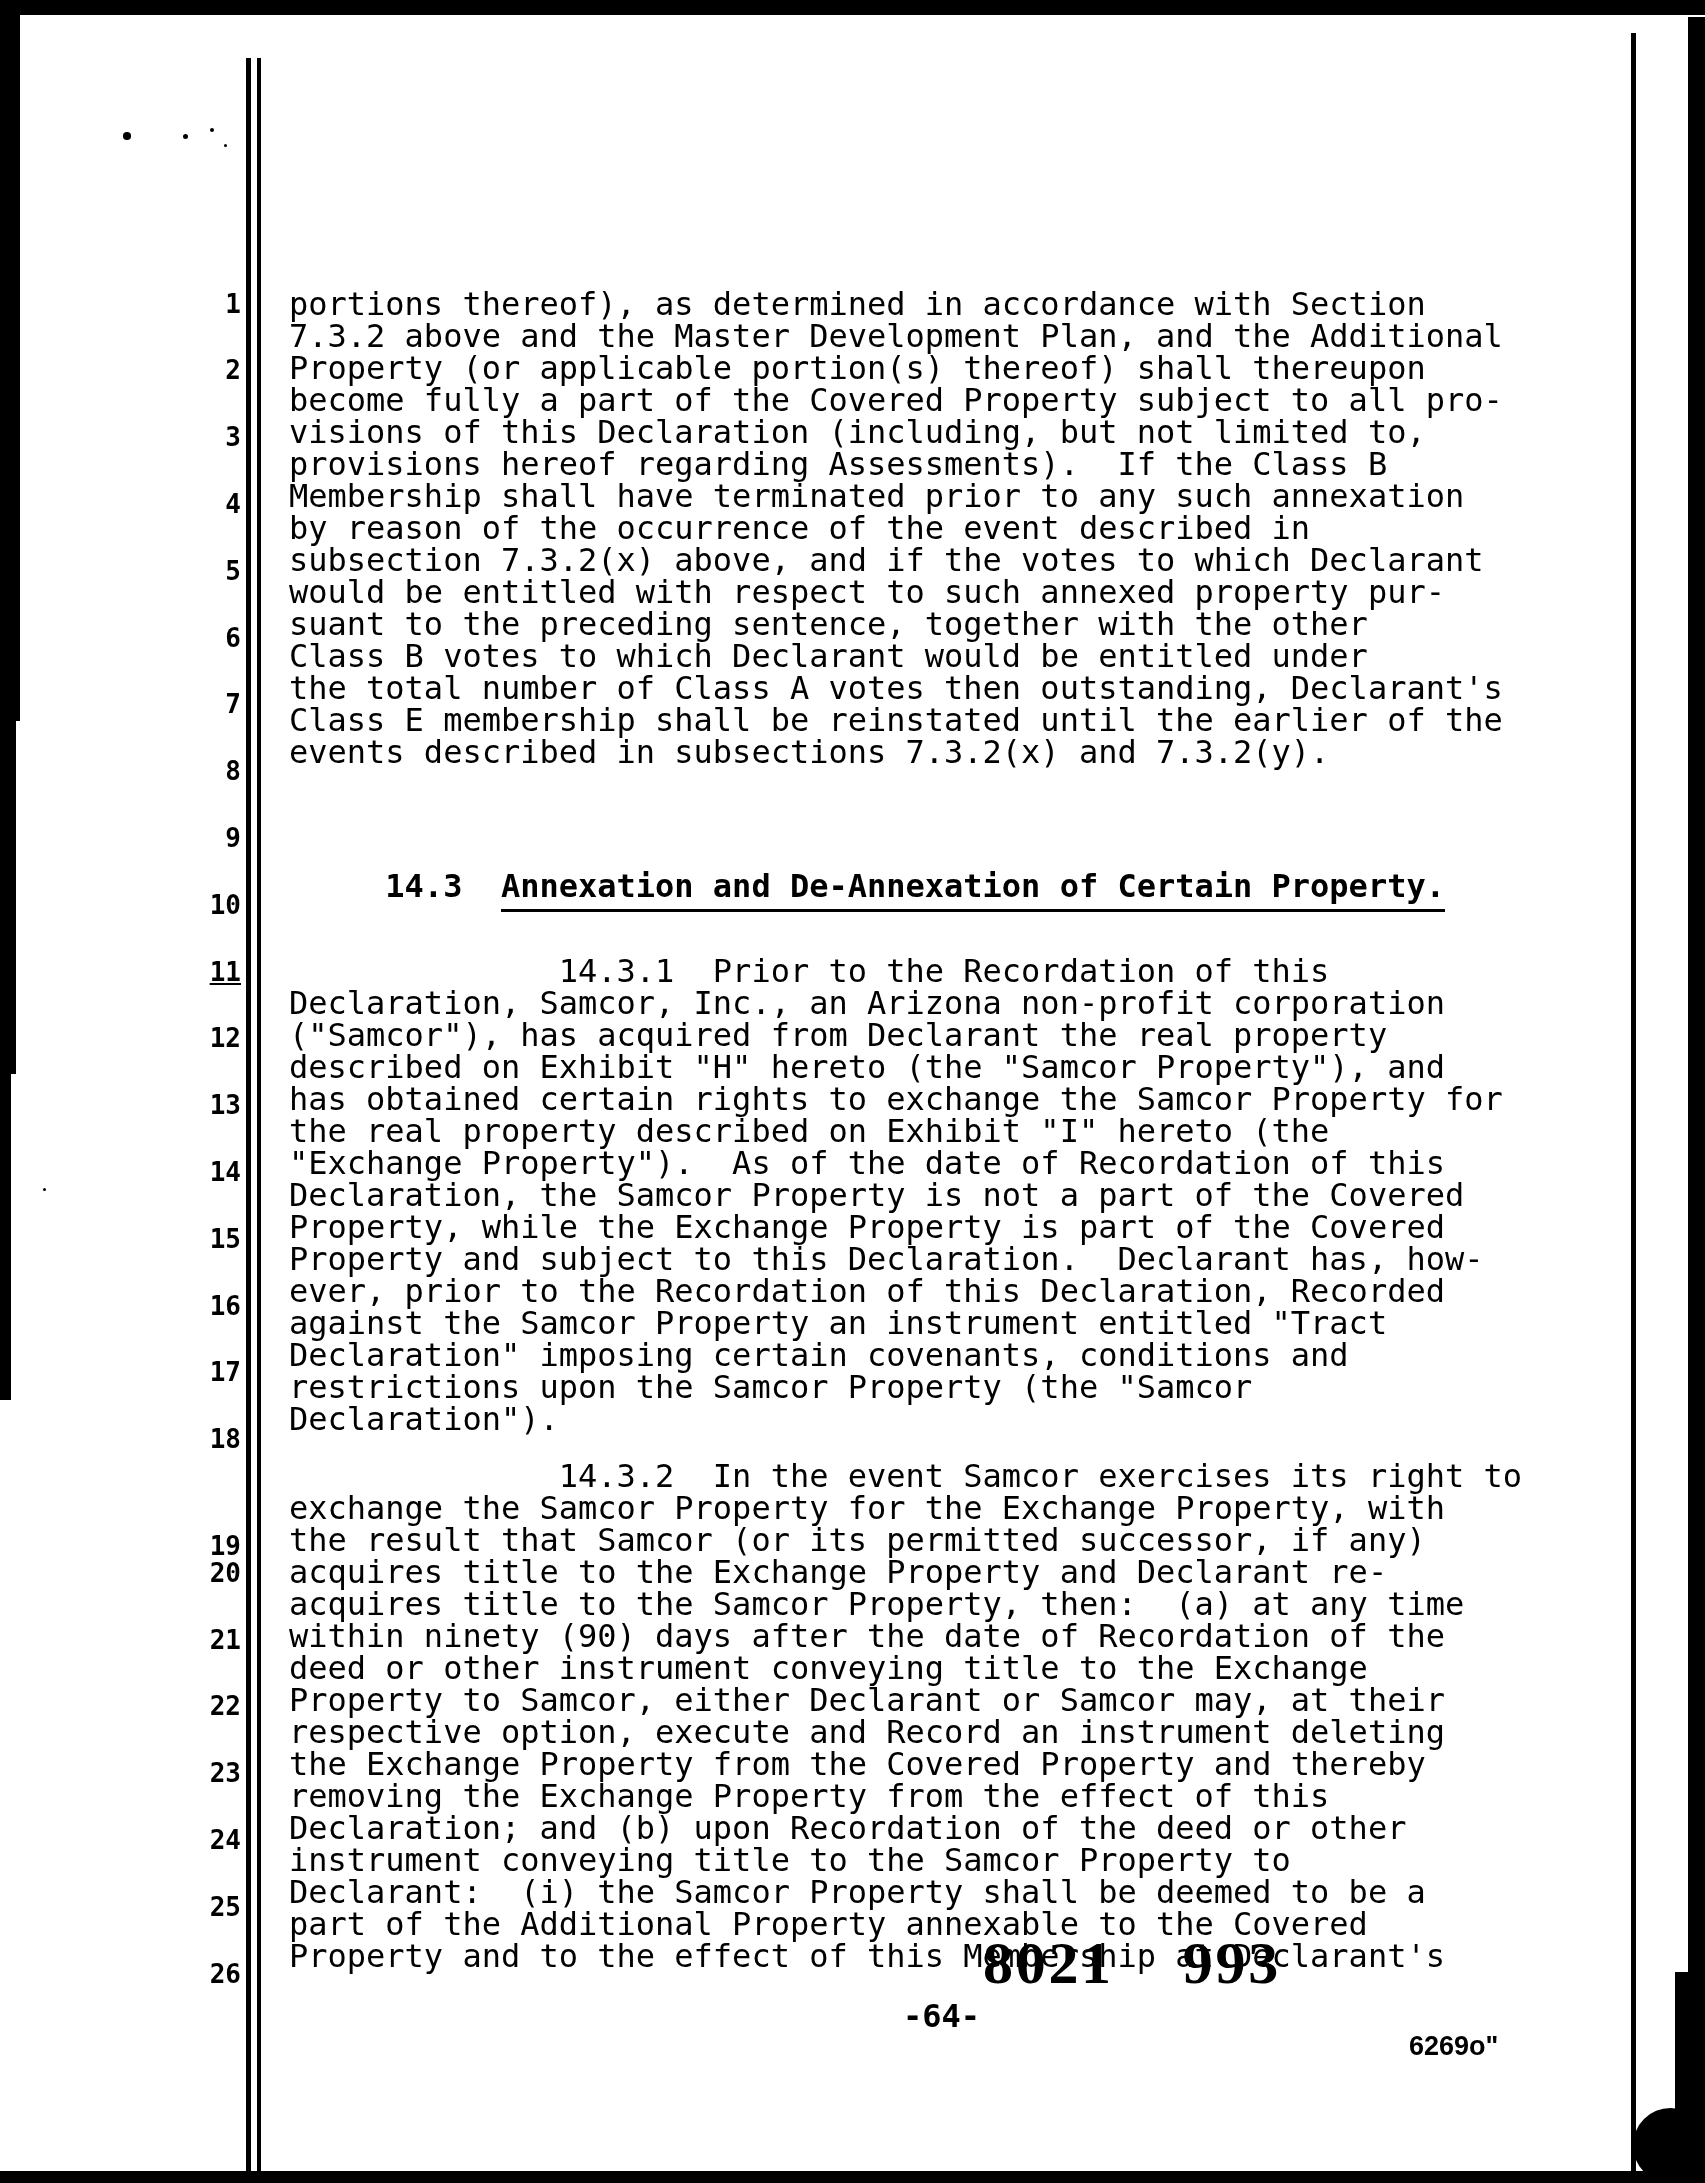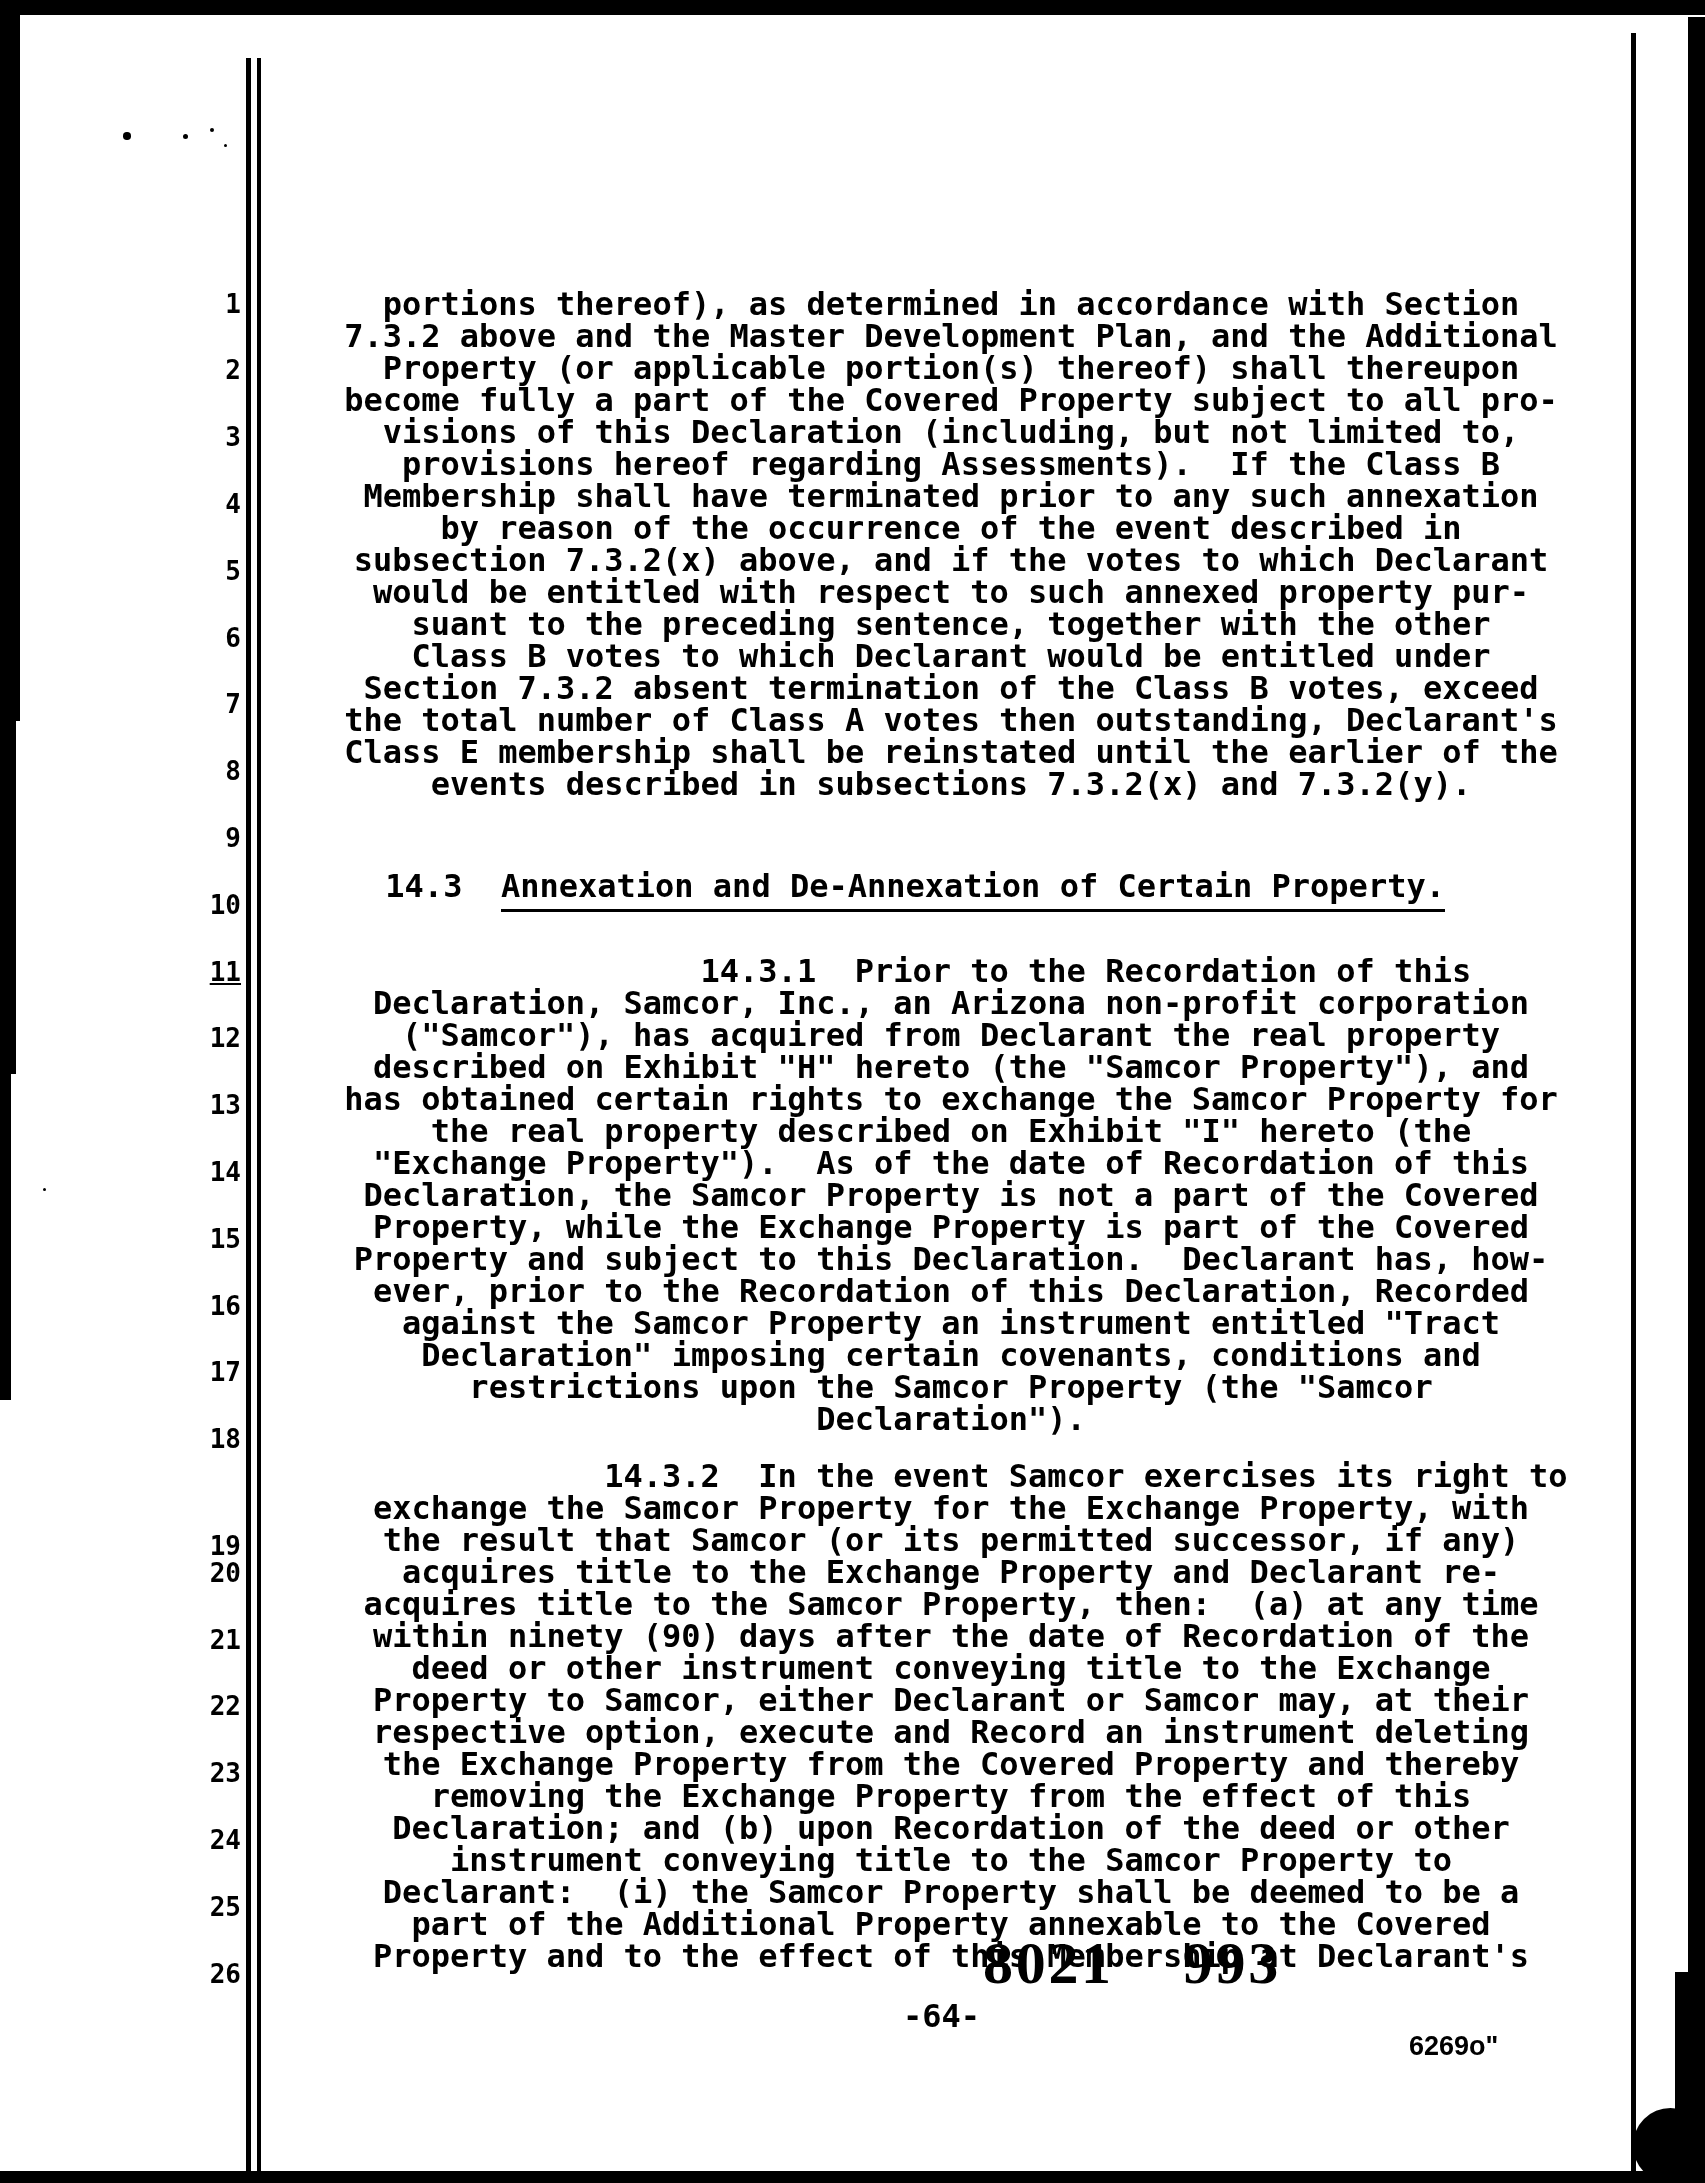--- a/index.html
+++ b/index.html
@@ -17,21 +17,21 @@
   .vrule-b { left:257px; width:4.1px; }
   .vrule-right { left:1631px; width:4.8px; top:33px; }
   
   .line-no {
     position:absolute; left:177px; width:64px;
     text-align:right; font-size:26px; font-weight:700; line-height:27px;
   }
   
   .para {
     position:absolute; left:289px; width:1324px;
-    font-size:32px; font-weight:700; line-height:32px;text-align:center;
+    font-size:32px; font-weight:400; line-height:32px;
   }
   .text-line { white-space:pre; }
   .heading {
     position:absolute; left:289px; top:870px;
     font-size:32px; font-weight:700; line-height:32px; white-space:pre;
   }
   .underlined { border-bottom:3.4px solid #000; padding-bottom:4px; }
   
   .page-number {
     position:absolute; left:903px; top:2000px;
@@ -108,21 +108,20 @@
       <div class="text-line">Property (or applicable portion(s) thereof) shall thereupon</div>
       <div class="text-line">become fully a part of the Covered Property subject to all pro-</div>
       <div class="text-line">visions of this Declaration (including, but not limited to,</div>
       <div class="text-line">provisions hereof regarding Assessments).  If the Class B</div>
       <div class="text-line">Membership shall have terminated prior to any such annexation</div>
       <div class="text-line">by reason of the occurrence of the event described in</div>
       <div class="text-line">subsection 7.3.2(x) above, and if the votes to which Declarant</div>
       <div class="text-line">would be entitled with respect to such annexed property pur-</div>
       <div class="text-line">suant to the preceding sentence, together with the other</div>
       <div class="text-line">Class B votes to which Declarant would be entitled under</div>
-      <div class="text-line">Section 7.3.2 absent termination of the Class B votes, exceed</div>
       <div class="text-line">the total number of Class A votes then outstanding, Declarant's</div>
       <div class="text-line">Class E membership shall be reinstated until the earlier of the</div>
       <div class="text-line">events described in subsections 7.3.2(x) and 7.3.2(y).</div>
     </div>
 
   <div class="heading"><span>     </span><span>14.3</span><span>  </span><span class="underlined">Annexation and De-Annexation of Certain Property.</span></div>
 
   <div class="para" style="top:955px;">
       <div class="text-line">              14.3.1  Prior to the Recordation of this</div>
       <div class="text-line">Declaration, Samcor, Inc., an Arizona non-profit corporation</div>

